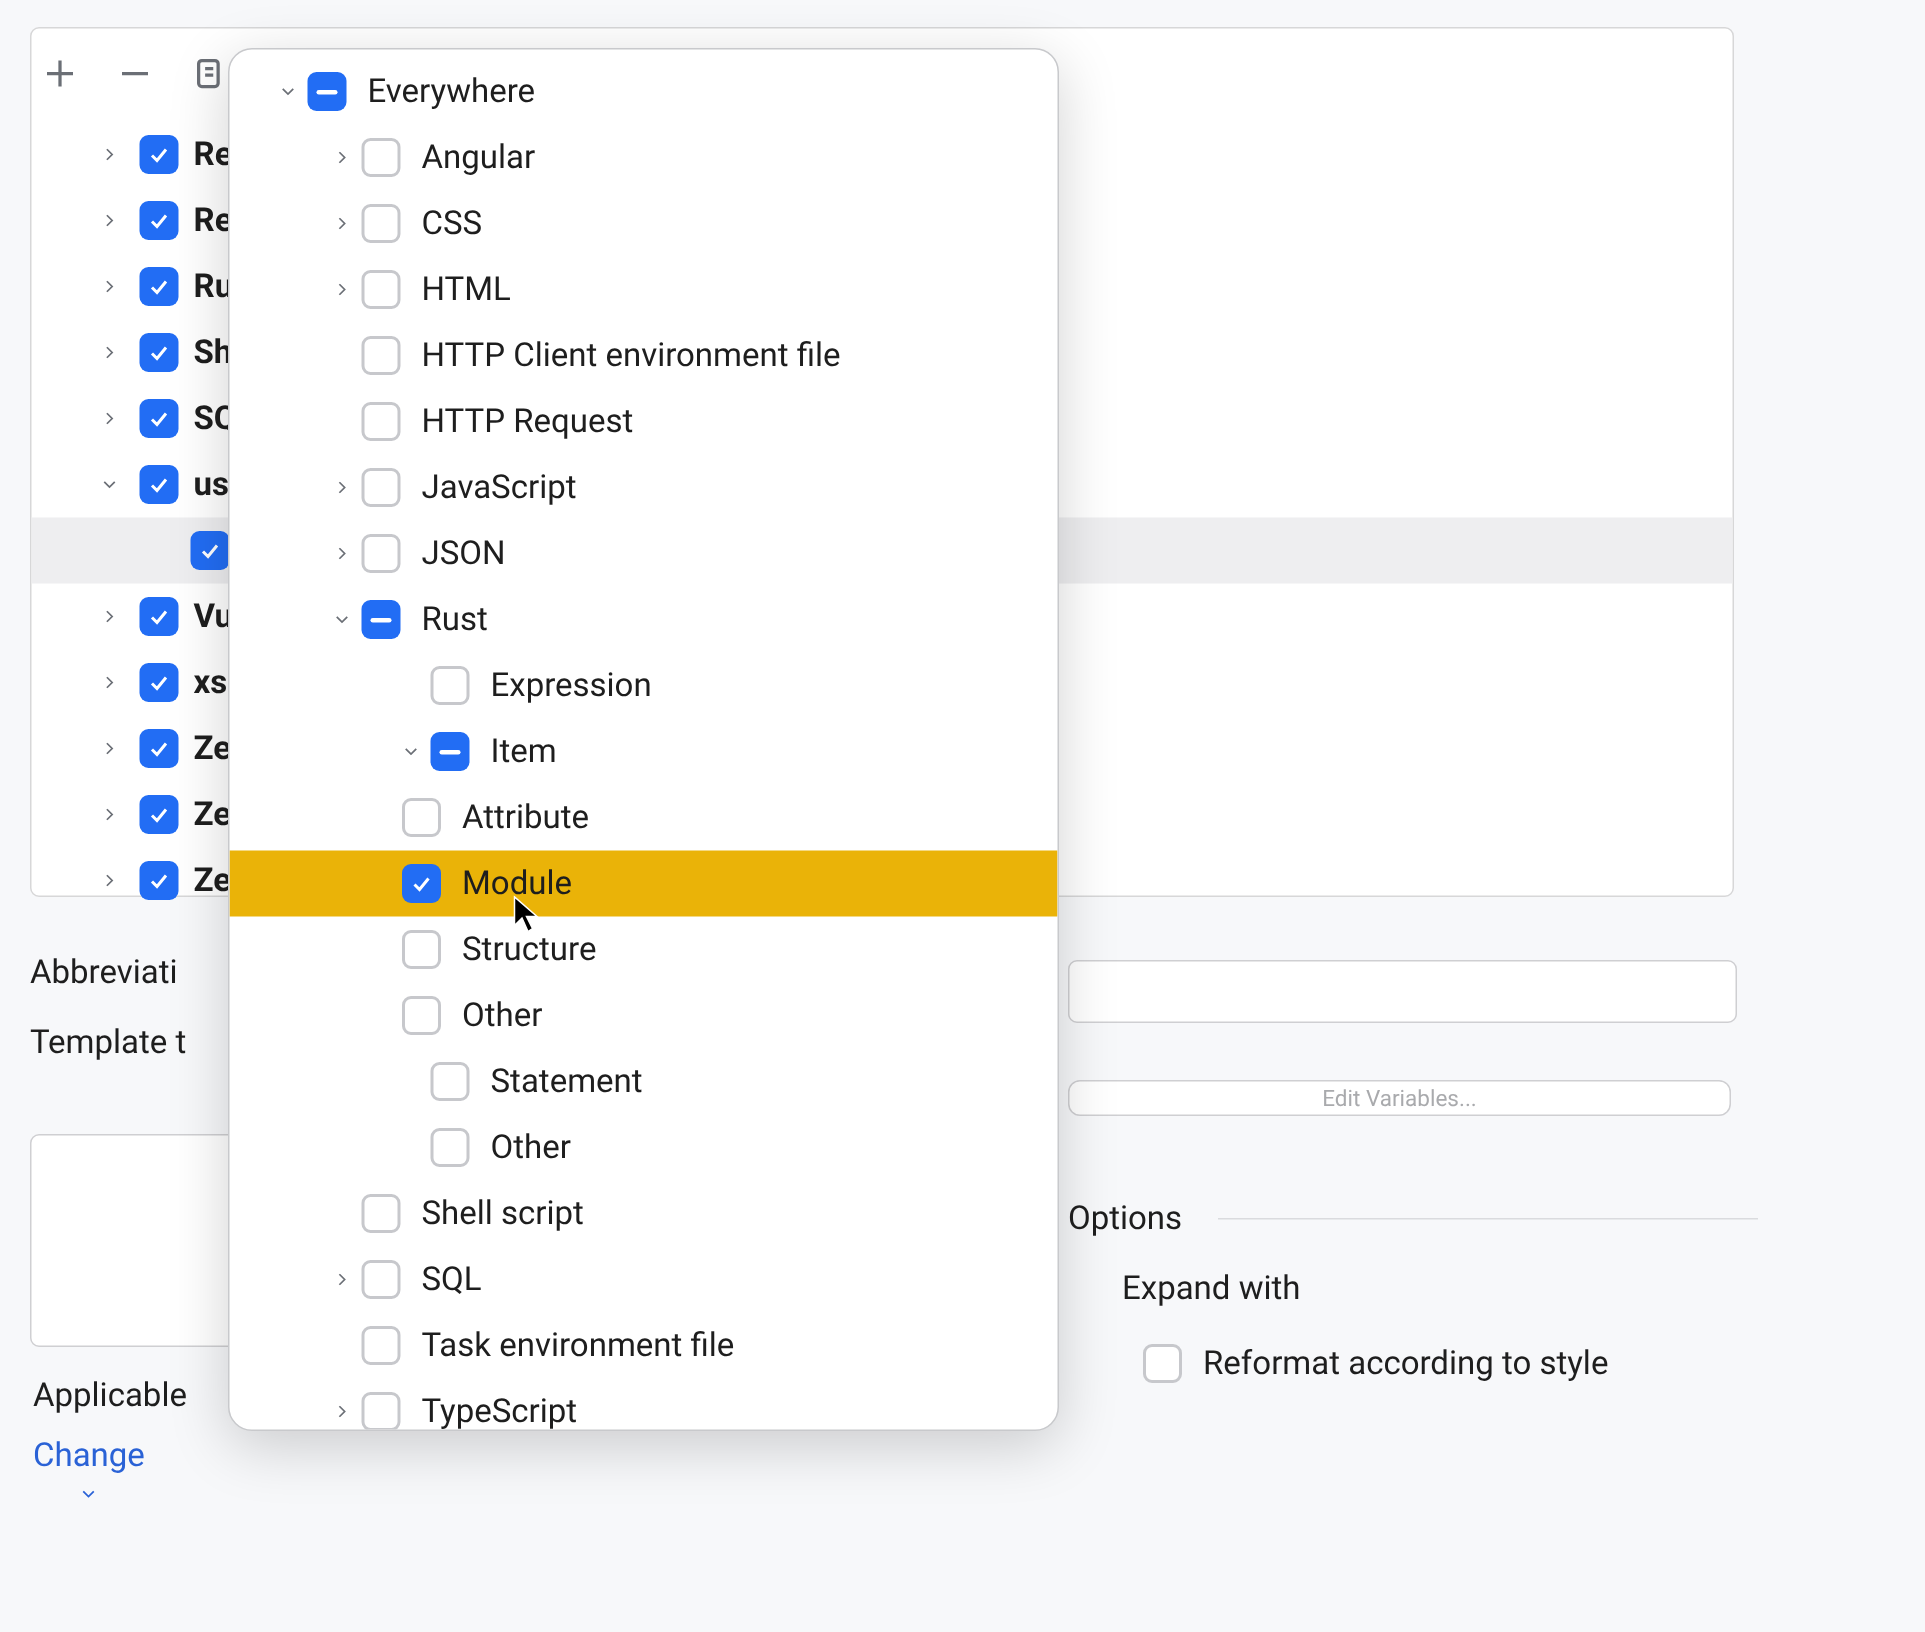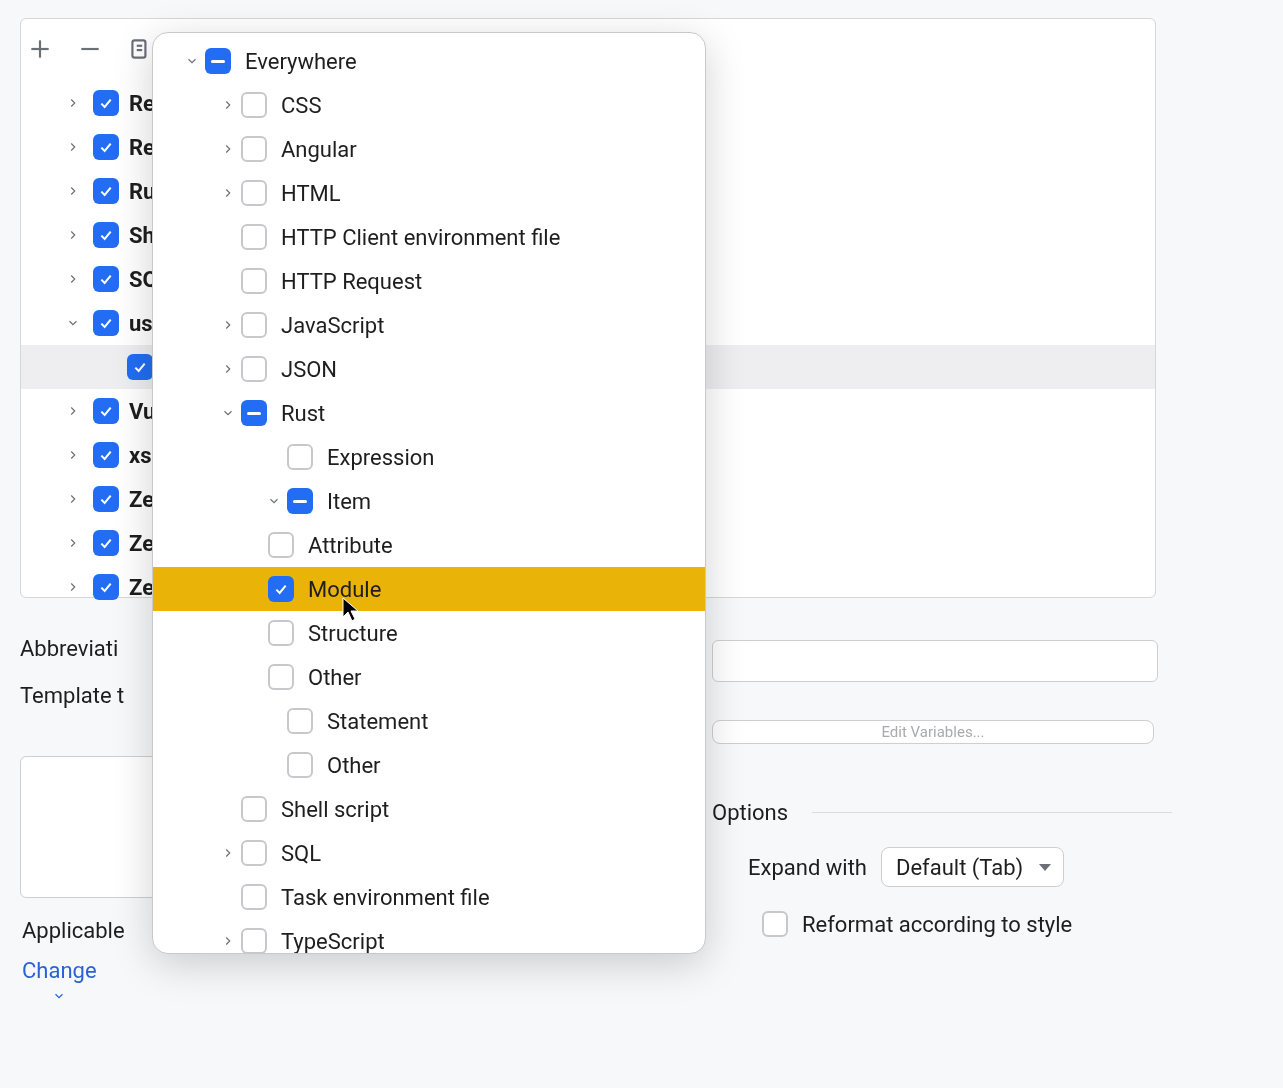--- a/index.html
+++ b/index.html
@@ -336,21 +336,20 @@
 </div>
 <input class="text-input" style="position: absolute; left: 712px; top: 640px; width: 446px;">
 
 <div class="edit-vars-btn">Edit Variables...</div>
 <div class="editor-box"></div>
 
 <div class="options-block">
   <div class="options-title">Options</div>
   <div class="expand-row">
     <span>Expand with</span>
-    <div class="select">Default (Tab)</div>
   </div>
   <div class="reformat-row">
     <span class="cb empty"></span>
     <span>Reformat according to style</span>
   </div>
 </div>
 <div class="options-hr"></div>
 
 <div class="applicable">Applicable</div>
 <div class="change-link">
@@ -373,30 +372,30 @@
         </span>
         <span class="label">Everywhere</span>
       </div>
       <div class="prow l1">
         <span class="chev">
           <svg viewBox="0 0 24 24" fill="none" stroke-width="2">
             <polyline points="9 6 15 12 9 18"></polyline>
           </svg>
         </span>
         <span class="cb empty"></span>
+        <span class="label">Angular</span>
+      </div>
+      <div class="prow l1">
+        <span class="chev">
+          <svg viewBox="0 0 24 24" fill="none" stroke-width="2">
+            <polyline points="9 6 15 12 9 18"></polyline>
+          </svg>
+        </span>
+        <span class="cb empty"></span>
         <span class="label">CSS</span>
-      </div>
-      <div class="prow l1">
-        <span class="chev">
-          <svg viewBox="0 0 24 24" fill="none" stroke-width="2">
-            <polyline points="9 6 15 12 9 18"></polyline>
-          </svg>
-        </span>
-        <span class="cb empty"></span>
-        <span class="label">Angular</span>
       </div>
       <div class="prow l1">
         <span class="chev">
           <svg viewBox="0 0 24 24" fill="none" stroke-width="2">
             <polyline points="9 6 15 12 9 18"></polyline>
           </svg>
         </span>
         <span class="cb empty"></span>
         <span class="label">HTML</span>
       </div>

